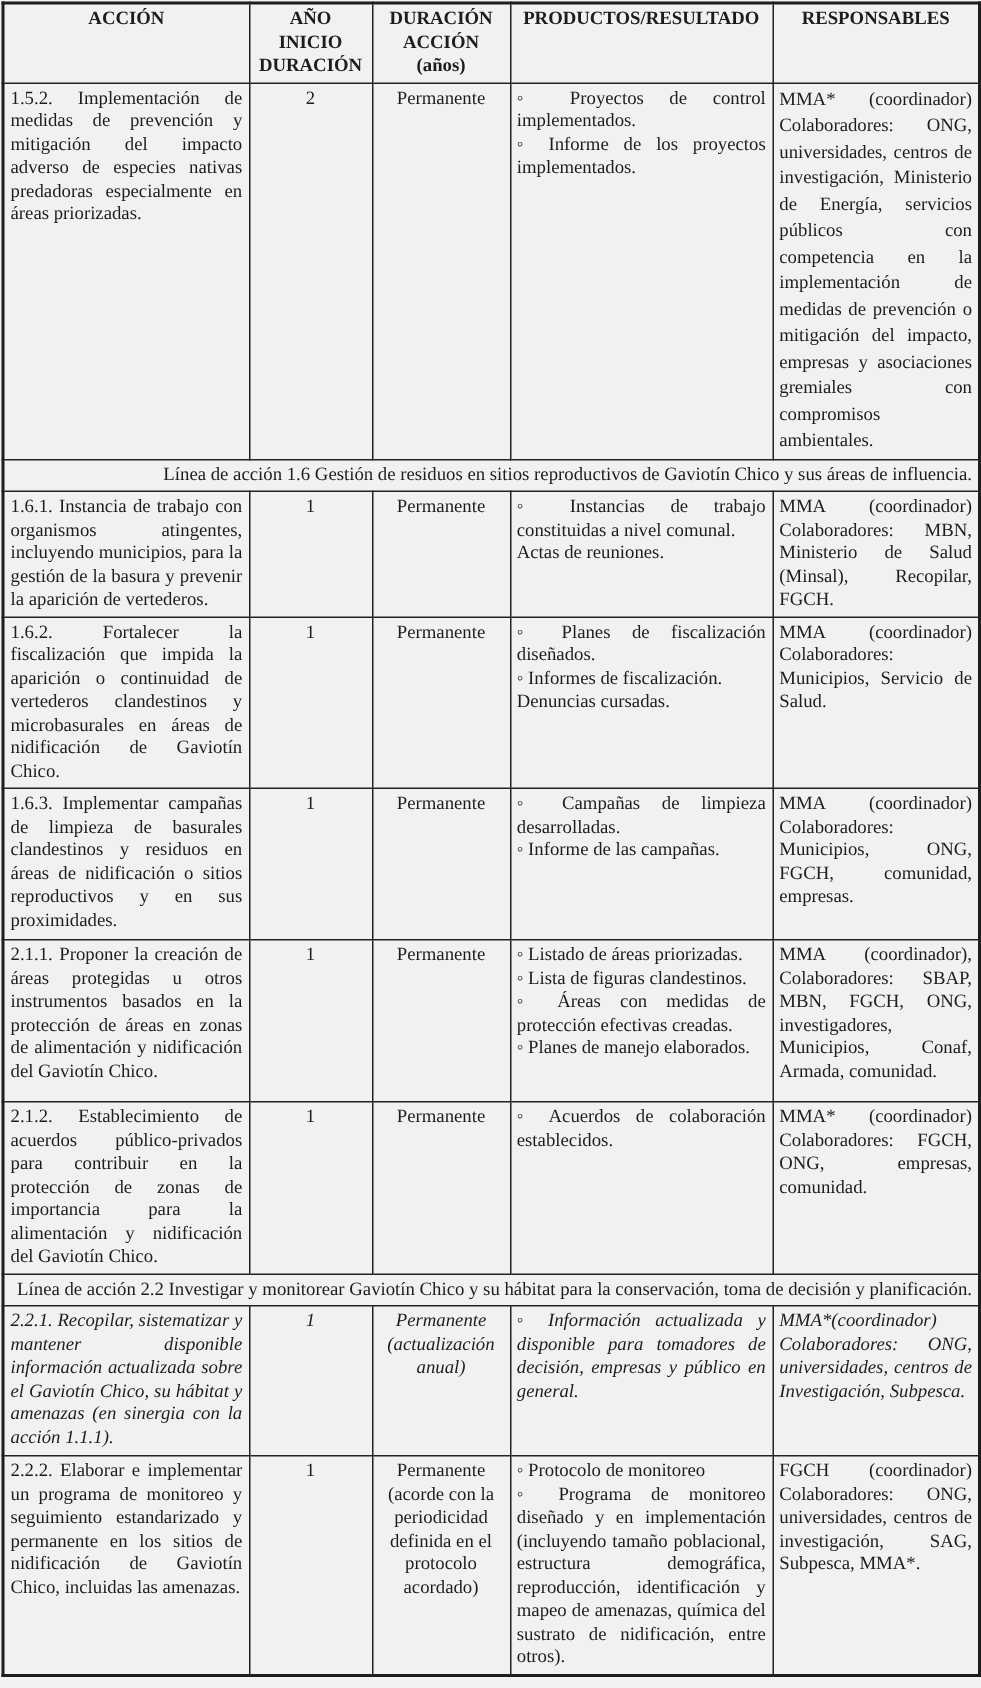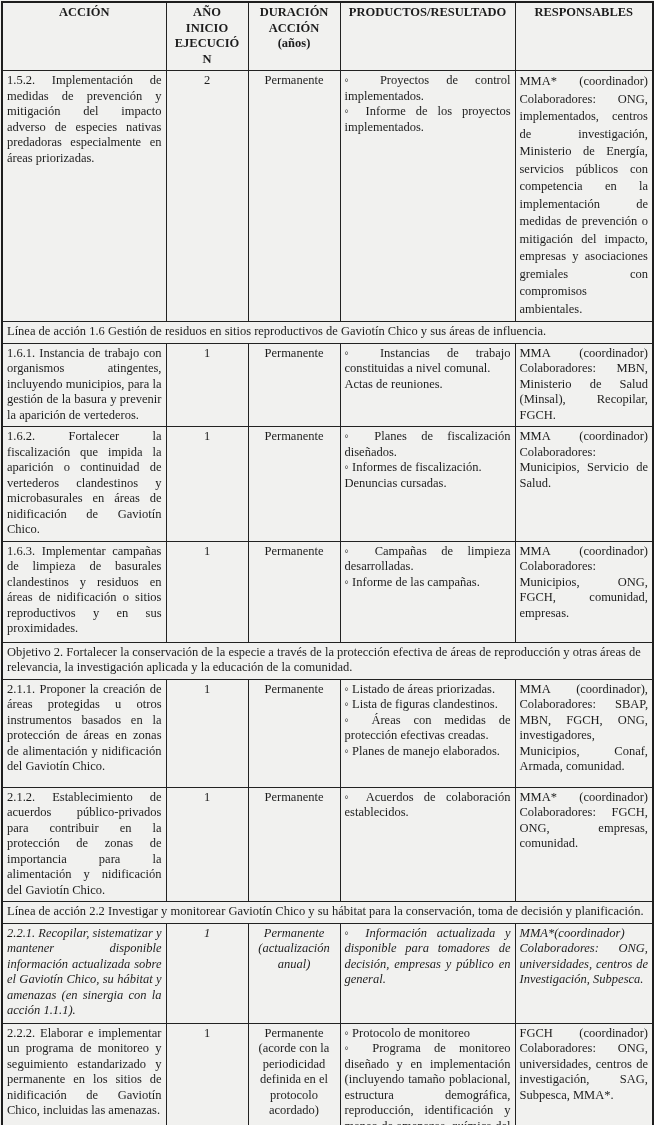--- a/index.html
+++ b/index.html
@@ -40,21 +40,21 @@
     font-size: 13px;
     line-height: 1.2;
     padding: 3px 2px;
   }
   td.accion { text-align: justify; white-space: pre-line; }
   td.num    { text-align: center; }
   td.dur    { text-align: center; white-space: pre-line; }
   td.prod   { text-align: justify; white-space: pre-line; }
   td.resp   { text-align: justify; white-space: pre-line; }
   td.section {
-    text-align: left;
+    text-align: right;
     white-space: pre-line;
     padding: 2px 5px;
     font-size: 12.8px;
     margin-left: 12px;
   }
   td.resp.lh-tall { line-height: 1.4; }
   tr.h53  { height: 53px; }
   tr.h238 { height: 238px; border-radius: 21px; }
   tr.h21  { height: 21px; }
   tr.h76  { height: 76px; }
@@ -79,35 +79,35 @@
       <col style="width:92px">
       <col style="width:175px">
       <col style="width:138px">
     </colgroup>
 
     <tbody>
         <tr class="h53">
       <th class="hdr">ACCIÓN</th>
       <th class="hdr">AÑO
 INICIO
-EJECUCIÓN</th>
+DURACIÓN</th>
       <th class="hdr">DURACIÓN
 ACCIÓN
 (años)</th>
       <th class="hdr">PRODUCTOS/RESULTADO</th>
       <th class="hdr">RESPONSABLES</th>
     </tr>
 
     <tr class="h238">
       <td class="accion">1.5.2. Implementación de medidas de prevención y mitigación del impacto adverso de especies nativas predadoras especialmente en áreas priorizadas.</td>
       <td class="num">2</td>
       <td class="dur">Permanente</td>
       <td class="prod">◦ Proyectos de control implementados.
 ◦ Informe de los proyectos implementados.</td>
-      <td class="resp lh-tall">MMA* (coordinador) Colaboradores: ONG, implementados, centros de investigación, Ministerio de Energía, servicios públicos con competencia en la implementación de medidas de prevención o mitigación del impacto, empresas y asociaciones gremiales con compromisos ambientales.</td>
+      <td class="resp lh-tall">MMA* (coordinador) Colaboradores: ONG, universidades, centros de investigación, Ministerio de Energía, servicios públicos con competencia en la implementación de medidas de prevención o mitigación del impacto, empresas y asociaciones gremiales con compromisos ambientales.</td>
     </tr>
 
     <tr class="h21">
       <td class="section" colspan="5">Línea de acción 1.6 Gestión de residuos en sitios reproductivos de Gaviotín Chico y sus áreas de influencia.</td>
     </tr>
 
     <tr class="h76">
       <td class="accion">1.6.1. Instancia de trabajo con organismos atingentes, incluyendo municipios, para la gestión de la basura y prevenir la aparición de vertederos.</td>
       <td class="num">1</td>
       <td class="dur">Permanente</td>
@@ -128,23 +128,20 @@
 
     <tr class="h101">
       <td class="accion">1.6.3. Implementar campañas de limpieza de basurales clandestinos y residuos en áreas de nidificación o sitios reproductivos y en sus proximidades.</td>
       <td class="num">1</td>
       <td class="dur">Permanente</td>
       <td class="prod">◦ Campañas de limpieza desarrolladas.
 ◦ Informe de las campañas.</td>
       <td class="resp">MMA (coordinador) Colaboradores: Municipios, ONG, FGCH, comunidad, empresas.</td>
     </tr>
 
-    <tr class="h34">
-      <td class="section" colspan="5">Objetivo 2. Fortalecer la conservación de la especie a través de la protección efectiva de áreas de reproducción y otras áreas de relevancia, la investigación aplicada y la educación de la comunidad.</td>
-    </tr>
 
 
     <tr class="h108">
       <td class="accion">2.1.1. Proponer la creación de áreas protegidas u otros instrumentos basados en la protección de áreas en zonas de alimentación y nidificación del Gaviotín Chico.</td>
       <td class="num">1</td>
       <td class="dur">Permanente</td>
       <td class="prod">◦ Listado de áreas priorizadas.
 ◦ Lista de figuras clandestinos.
 ◦ Áreas con medidas de protección efectivas creadas.
 ◦ Planes de manejo elaborados.</td>

